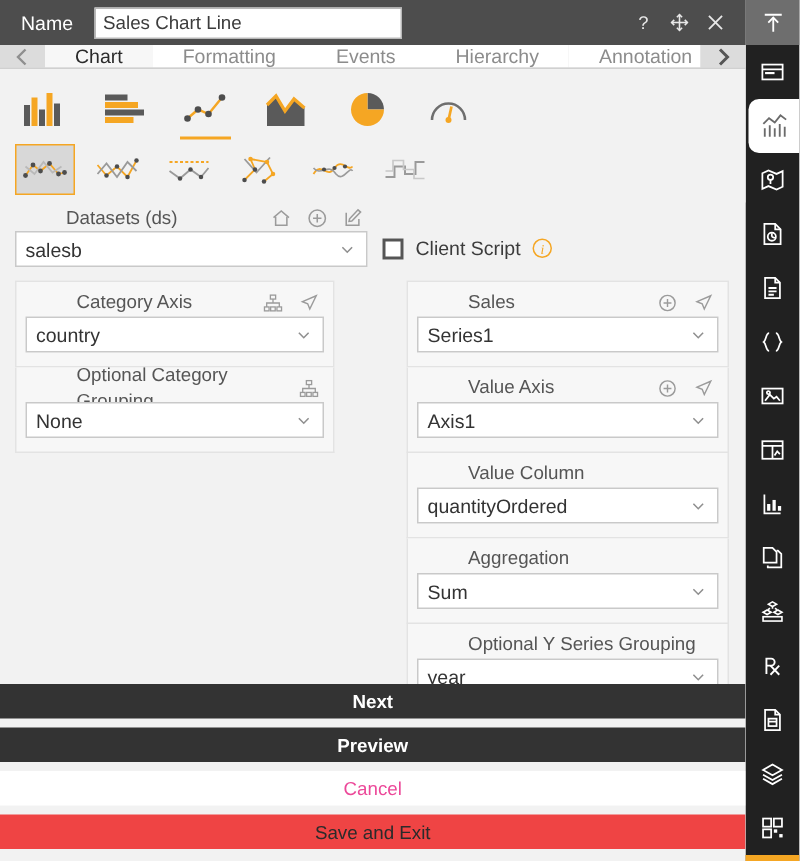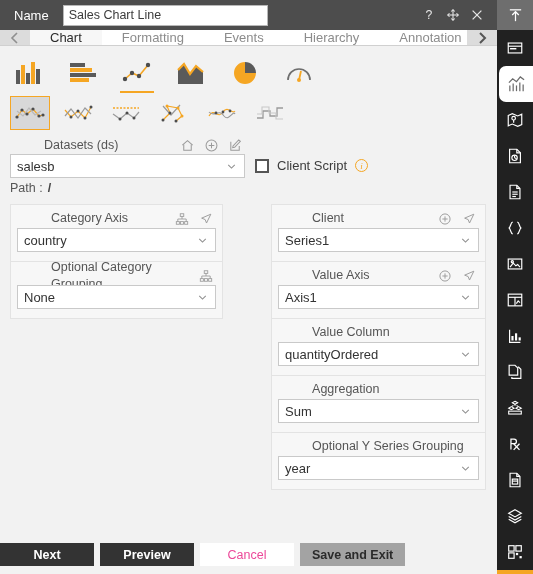--- a/index.html
+++ b/index.html
@@ -268,36 +268,37 @@
   }
   .ficons span { cursor: pointer; display: flex; color: #9b9b9b; }
   .fgroup .select { width: 100%; }
 
   
   .footer {
     position: absolute;
     left: 0; right: 0;
     bottom: 8px;
     display: flex;
-    justify-content: flex-start;
+    justify-content: flex-end;
     gap: 6px;
+    flex-direction: column;
   }
   .btn {
     height: 23px;
     min-width: 94px;
     padding: 0 12px;
     font-size: 12.5px;
     display: flex; align-items: center; justify-content: center;
     cursor: pointer;
     border: none;
     font-family: "Liberation Sans", sans-serif;
   }
   .btn.dark { background: #333333; color: #ffffff; font-weight: bold; }
   .btn.light { background: #ffffff; color: #ec4899; }
-  .btn.accent { background: #a3a3a3; color: #2b2b2b; font-weight: bold; }
+  .btn.accent { background: #ef4444; color: #2b2b2b; font-weight: normal; }
 
   
   .rail {
     width: 36px;
     height: 574px;
     background: #212121;
     display: flex;
     flex-direction: column;
     align-items: center;
     flex: none;
@@ -535,23 +536,20 @@
           </span>
         </div>
         <div class="select ds-select">
           <span>salesb</span>
           <span class="caret">
             <svg width="13" height="13" viewBox="0 0 16 16" fill="none" stroke="#8f8f8f" stroke-width="1.3">
                 <polyline points="4,6 8,10 12,6"></polyline>
               </svg>
           </span>
         </div>
-        <div class="path-line">
-          <span>Path :</span><b>/</b>
-        </div>
 
         <div class="clientscript">
           <span class="cs-box"></span>
           <span class="cs-label">Client Script</span>
           <span class="cs-info">i</span>
         </div>
       </div>
 
       <div class="cols">
 
@@ -610,21 +608,21 @@
                   </svg>
               </span>
             </div>
           </div>
         </div>
 
         <div class="col right">
 
           <div class="fgroup">
             <div class="fhead">
-              <span class="lbl">Client</span>
+              <span class="lbl">Sales</span>
               <span class="ficons">
                 <span>
                   <svg width="14" height="14" viewBox="0 0 16 16" fill="none" stroke="#9b9b9b" stroke-width="1.1">
                     <circle cx="8" cy="8" r="5.8"></circle>
                       <line x1="8" y1="5" x2="8" y2="11"></line>
                       <line x1="5" y1="8" x2="11" y2="8"></line>
                   </svg>
                 </span>
                 <span>
                   <svg width="14" height="14" viewBox="0 0 16 16" fill="none" stroke="#9b9b9b" stroke-width="1.1">

